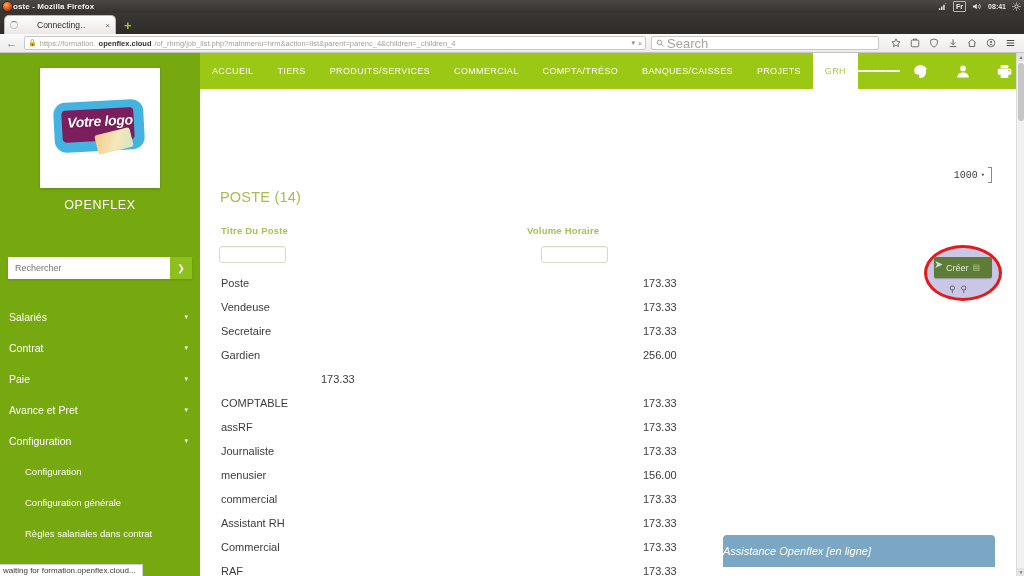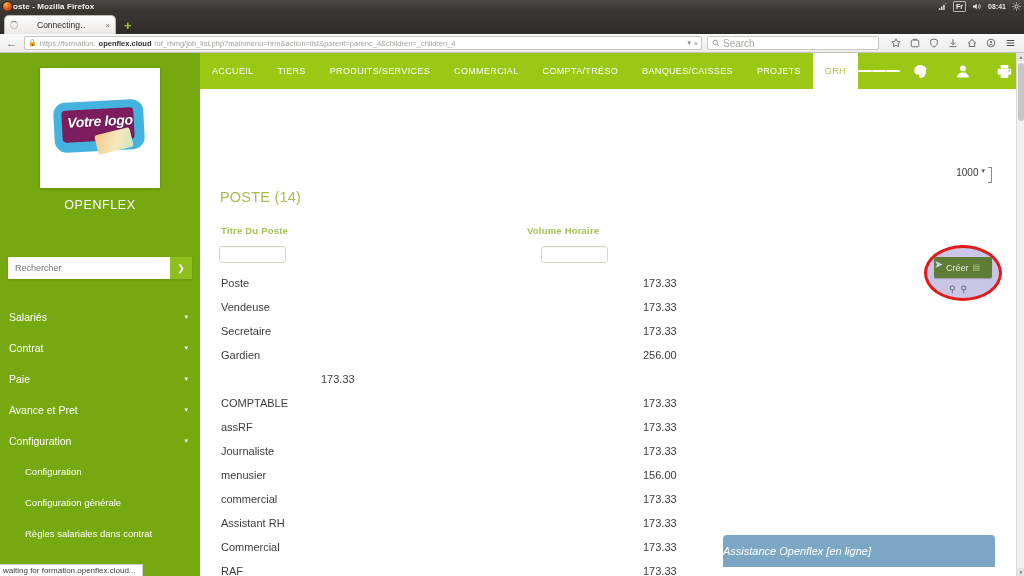--- a/index.html
+++ b/index.html
@@ -77,24 +77,24 @@
     display: flex; align-items: center; gap: 3px;
     padding: 0 3px; font-size: 7.5px; color: #9a9894;
     overflow: hidden; white-space: nowrap;
   }
   .lock { color: #6f9a3c; font-size: 7px; }
   .url-dim { color: #a3a19d; }
   .url-strong { color: #2f2d2b; font-weight: bold; }
   .url-caret { color: #8a8884; font-size: 7px; margin-left: auto; padding-left: 4px; }
   .url-x { color: #8a8884; font-size: 7px; }
   .searchbox {
-    width: 172px; height: 14px; background: #ffffff;
+    width: 228px; height: 14px; background: #ffffff;
     border: 1px solid #cbc7c3; border-radius: 2px;
     display: flex; align-items: center; gap: 3px;
-    padding: 0 4px; font-size: 10px; color: #a5a39f;
+    padding: 0 4px; font-size: 13px; color: #a5a39f;
   }
   .nav-icons { display: flex; align-items: center; gap: 9px; padding: 0 4px 0 7px; }
   .nav-icons svg { display: block; }
 
   
   .page {
     position: relative;
     width: 1024px; height: 523px;
     background: #ffffff;
     overflow: hidden;
@@ -198,22 +198,22 @@
   }
 
   
   .content {
     position: absolute; left: 200px; top: 36px;
     width: 816px; height: 487px;
     background: #ffffff;
   }
   .topright-ctrl {
     position: absolute; right: 24px; top: 78px;
-    display: flex; align-items: flex-start; gap: 3px;
-    font-size: 10px; color: #3a3a3a;
+    display: flex; align-items: center; gap: 3px;
+    font-size: 10px; color: #3a3a3a; font-family: Liberation Mono, monospace;
   }
   .ctrl-caret { font-size: 7px; color: #555; }
   .ctrl-bracket {
     width: 4px; height: 16px; border: 1px solid #8a8a8a; border-left: none;
   }
   .page-title {
     position: absolute; left: 20px; top: 100px;
     font-size: 14.5px; color: #a3bf4e; letter-spacing: .2px;
   }
   .col-head {

